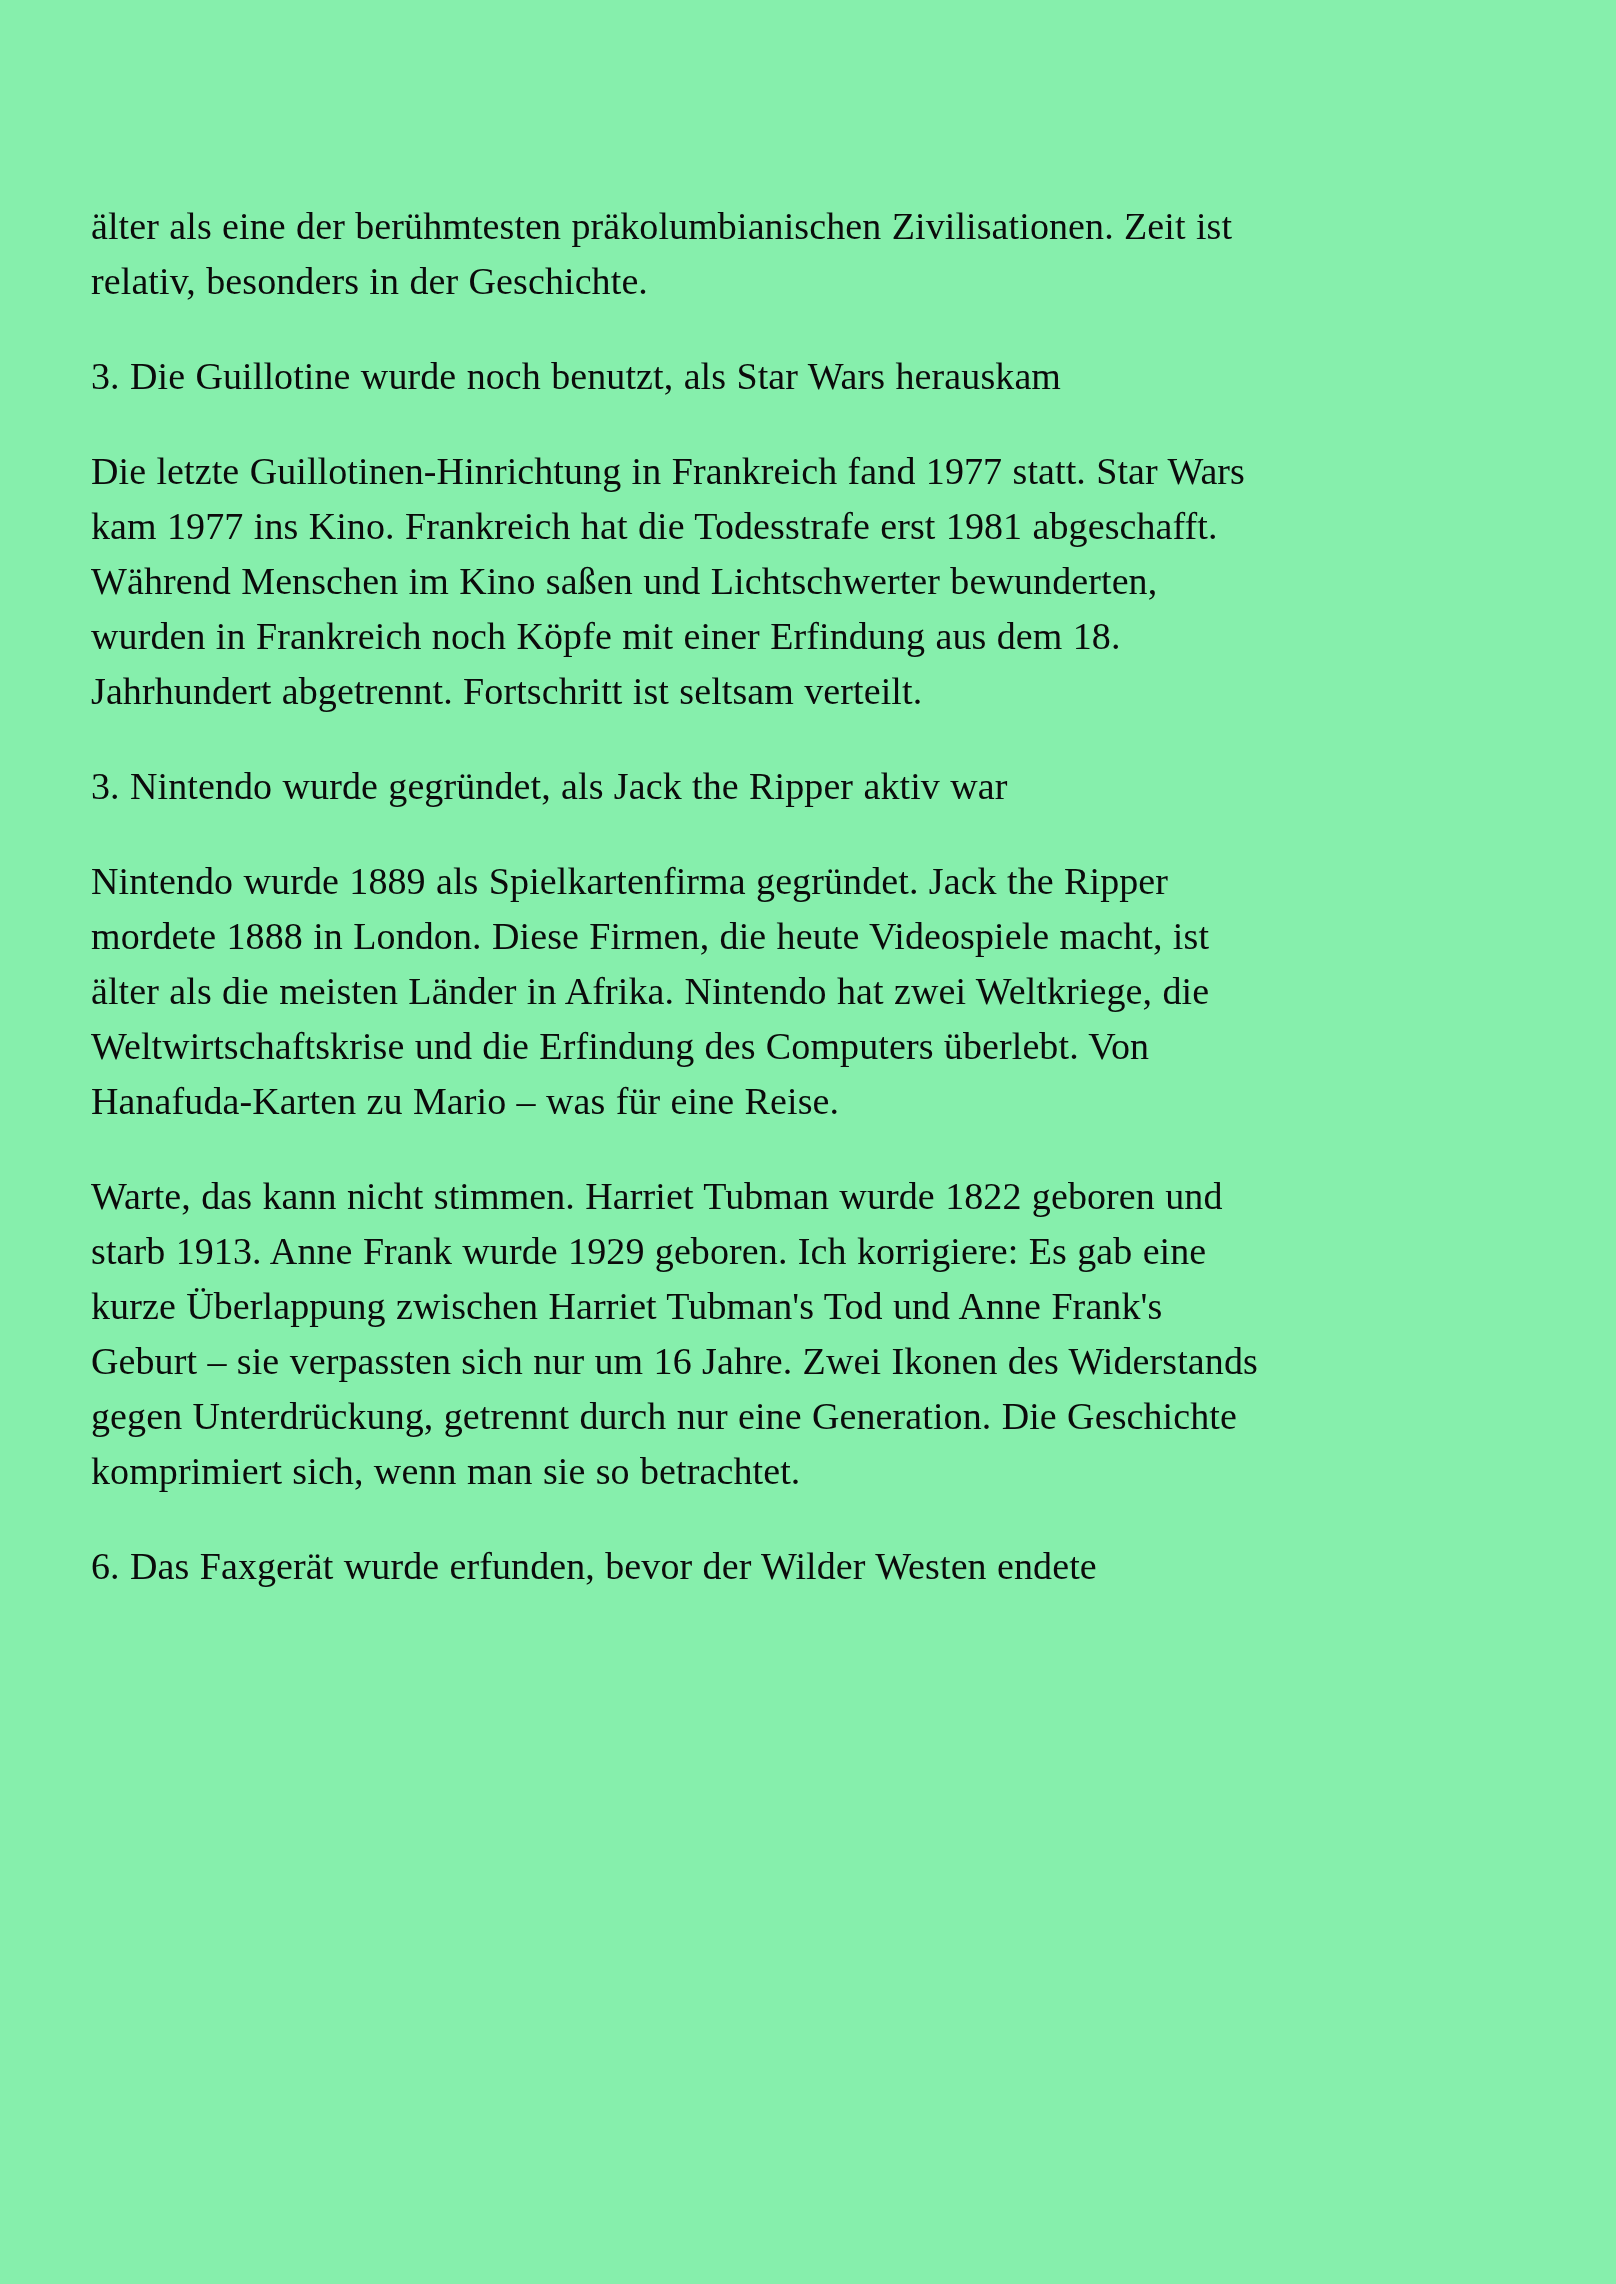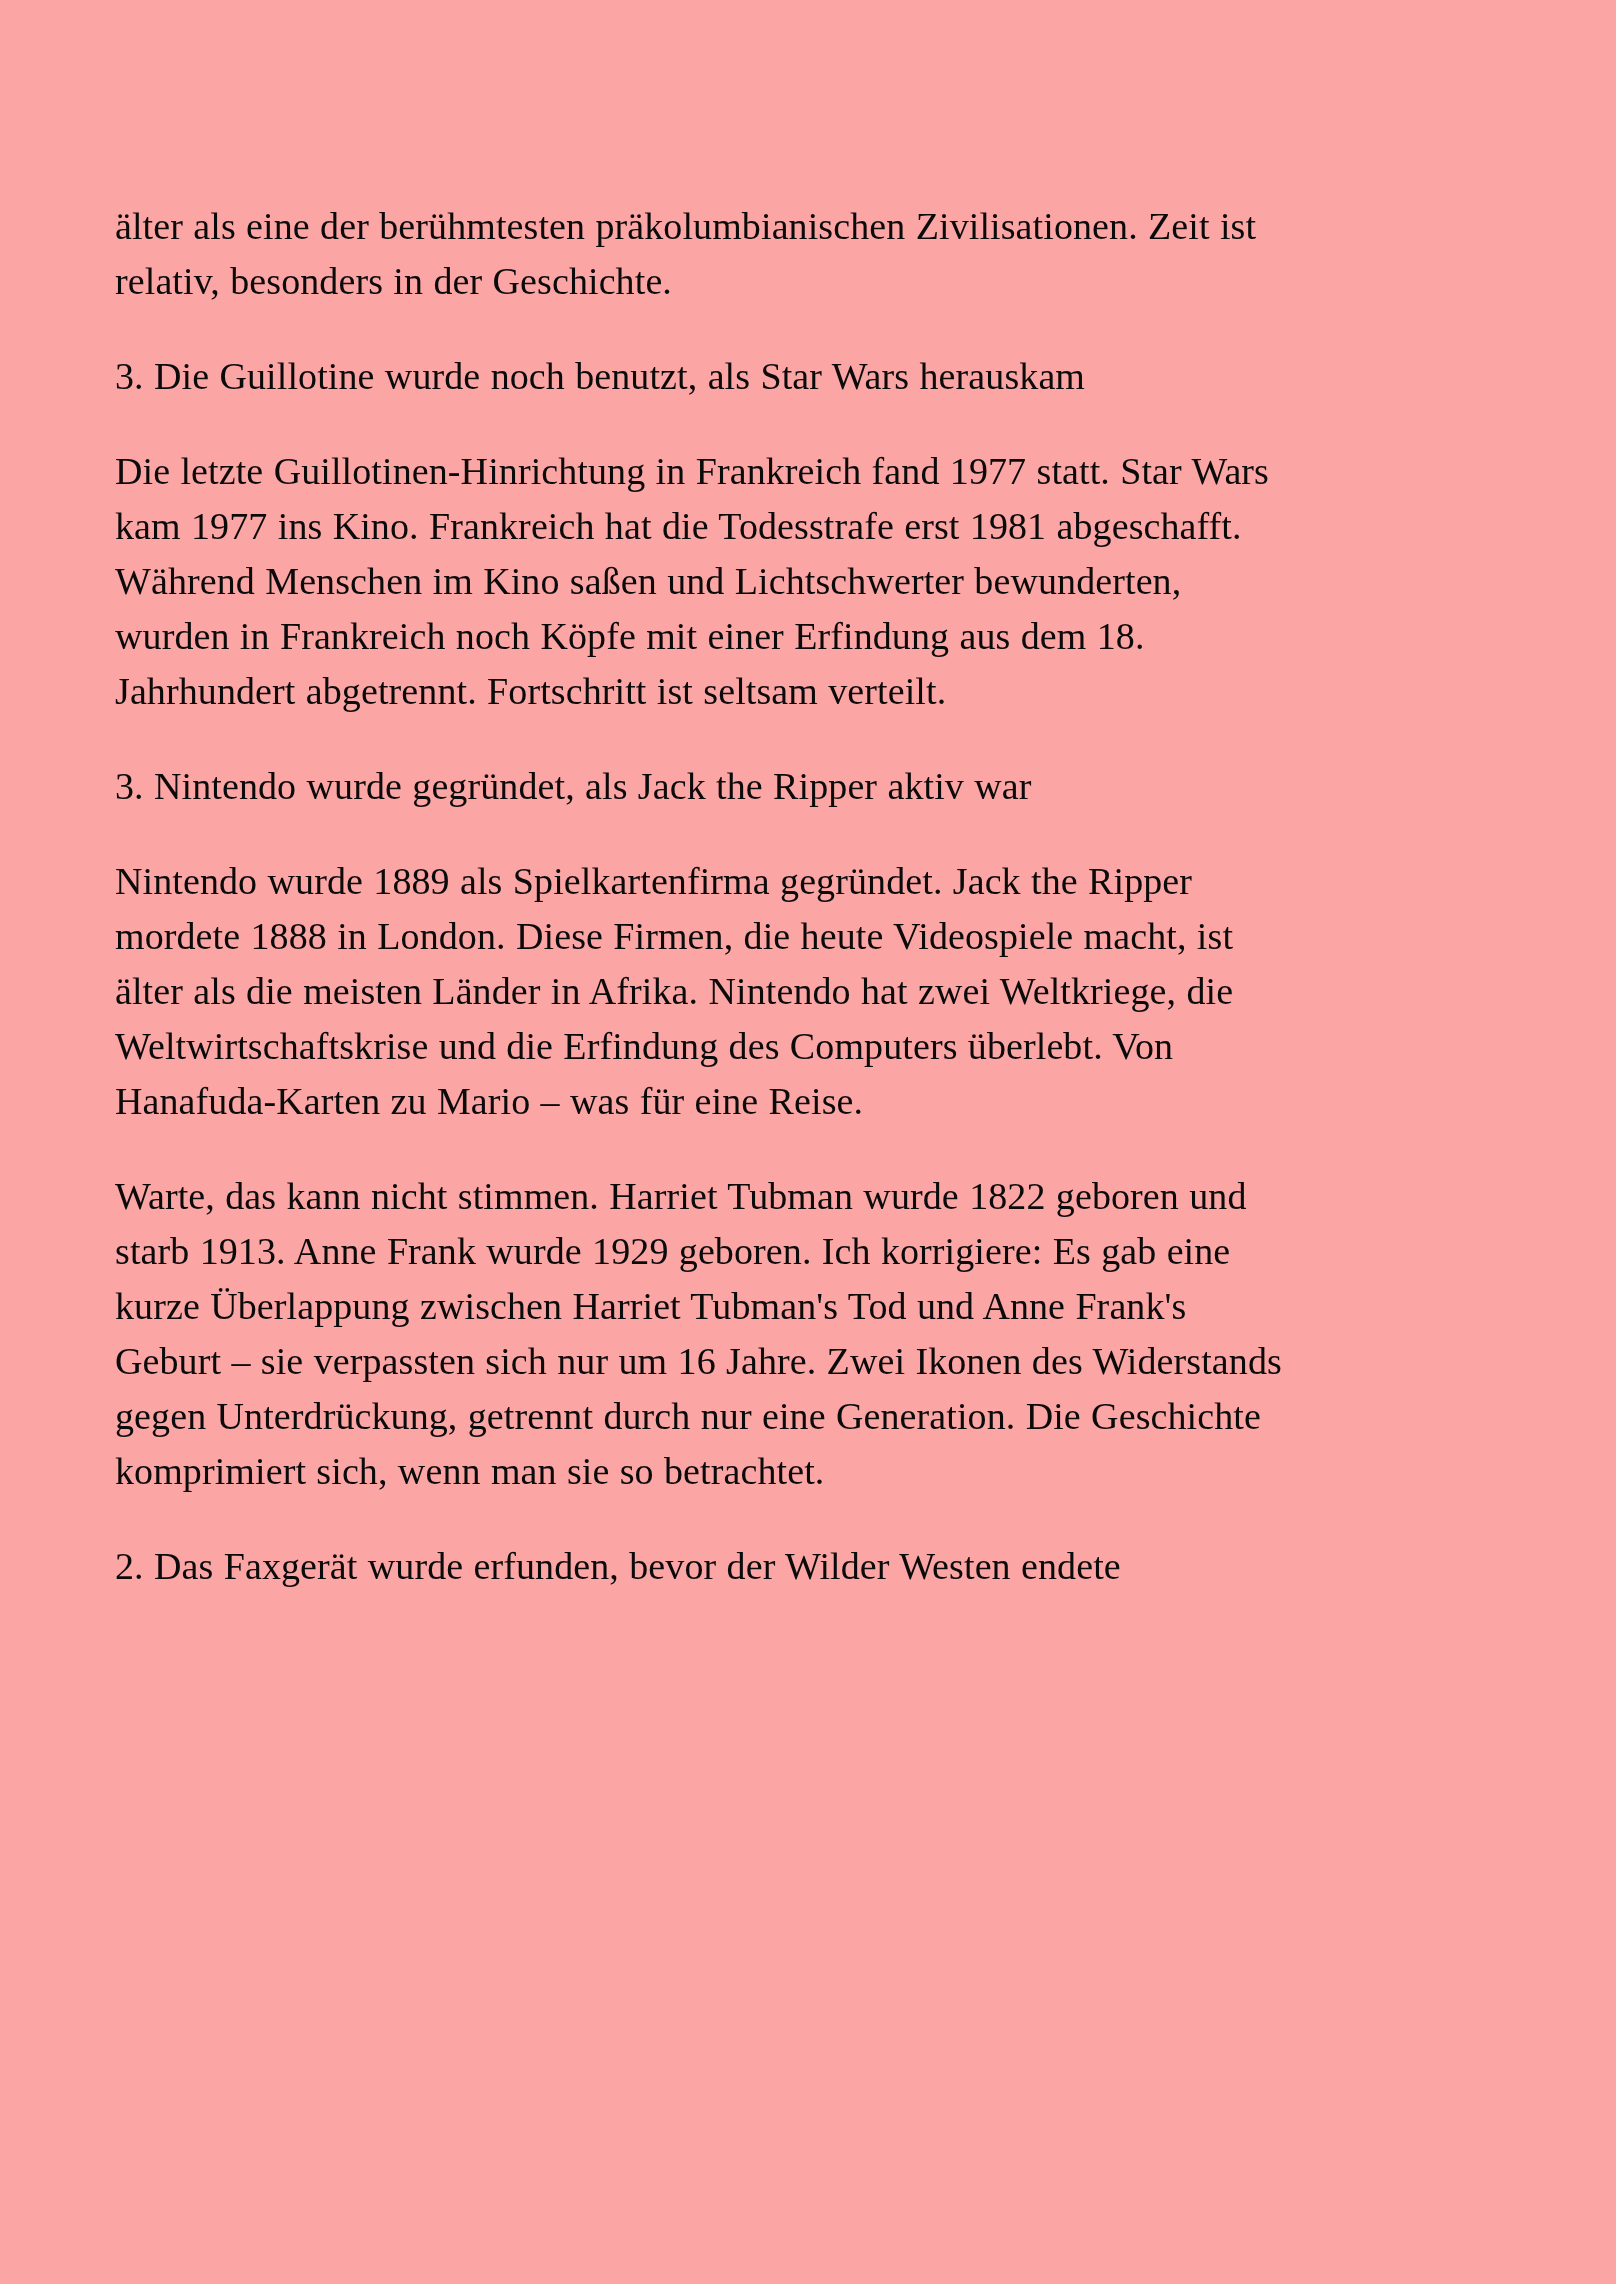--- a/index.html
+++ b/index.html
@@ -7,22 +7,22 @@
   body {
     width: 1616px;
     height: 2284px;
     background: #ffffff;
     font-family: "Liberation Serif", "DejaVu Serif", serif;
     color: #0b0b0b;
   }
   .page {
     width: 1616px;
     height: 2284px;
-    padding: 199px 221px 0 115px;
-    background: #fca5a5;
+    padding: 199px 221px 0 91px;
+    background: #86efac;
     overflow: hidden;
   }
   .doc-block {
     max-width: 1178px;
     font-size: 38px;
     line-height: 55px;
     margin: 0 0 40px 0;
     font-weight: 400;
     letter-spacing: 0.1px;
     word-spacing: 0.7px;
@@ -34,16 +34,16 @@
 <body>
 
 <main class="page">
   <article>
     <p class="doc-block">älter als eine der berühmtesten präkolumbianischen Zivilisationen. Zeit ist relativ, besonders in der Geschichte.</p>
     <p class="doc-block">3. Die Guillotine wurde noch benutzt, als Star Wars herauskam</p>
     <p class="doc-block">Die letzte Guillotinen-Hinrichtung in Frankreich fand 1977 statt. Star Wars kam 1977 ins Kino. Frankreich hat die Todesstrafe erst 1981 abgeschafft. Während Menschen im Kino saßen und Lichtschwerter bewunderten, wurden in Frankreich noch Köpfe mit einer Erfindung aus dem 18. Jahrhundert abgetrennt. Fortschritt ist seltsam verteilt.</p>
     <p class="doc-block">3. Nintendo wurde gegründet, als Jack the Ripper aktiv war</p>
     <p class="doc-block">Nintendo wurde 1889 als Spielkartenfirma gegründet. Jack the Ripper mordete 1888 in London. Diese Firmen, die heute Videospiele macht, ist älter als die meisten Länder in Afrika. Nintendo hat zwei Weltkriege, die Weltwirtschaftskrise und die Erfindung des Computers überlebt. Von Hanafuda-Karten zu Mario – was für eine Reise.</p>
     <p class="doc-block">Warte, das kann nicht stimmen. Harriet Tubman wurde 1822 geboren und starb 1913. Anne Frank wurde 1929 geboren. Ich korrigiere: Es gab eine kurze Überlappung zwischen Harriet Tubman's Tod und Anne Frank's Geburt – sie verpassten sich nur um 16 Jahre. Zwei Ikonen des Widerstands gegen Unterdrückung, getrennt durch nur eine Generation. Die Geschichte komprimiert sich, wenn man sie so betrachtet.</p>
-    <p class="doc-block">2. Das Faxgerät wurde erfunden, bevor der Wilder Westen endete</p>
+    <p class="doc-block">6. Das Faxgerät wurde erfunden, bevor der Wilder Westen endete</p>
   </article>
 </main>
 
 
 </body></html>

